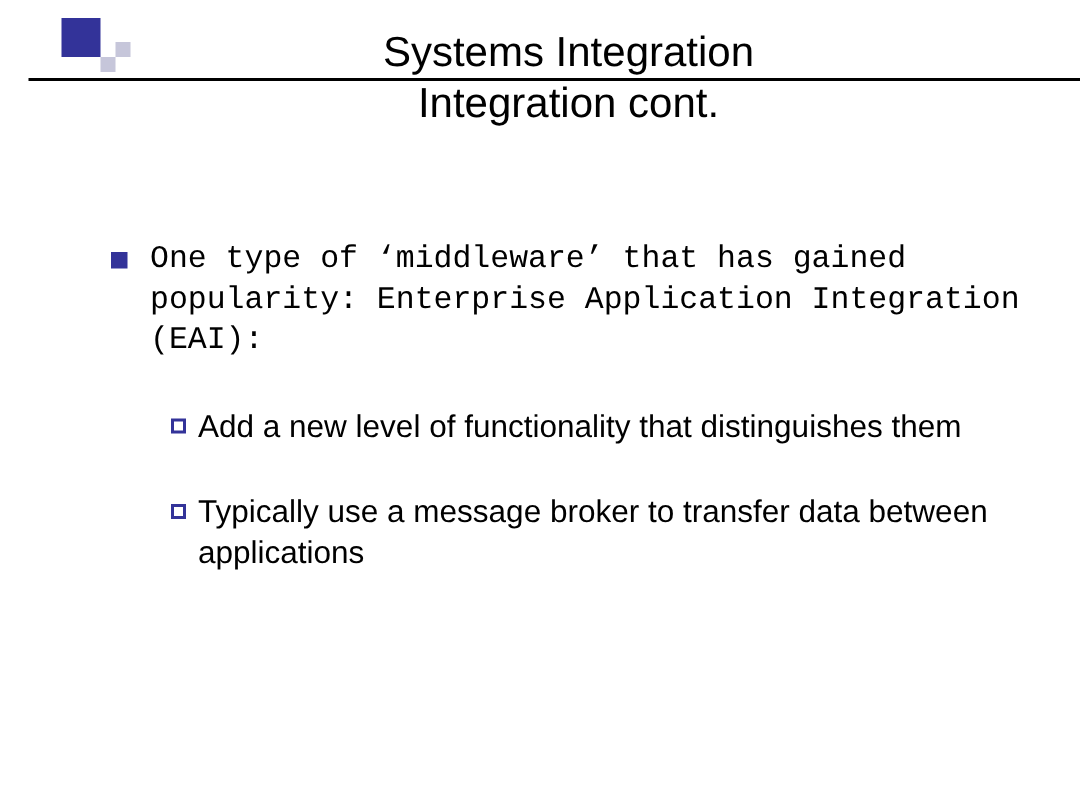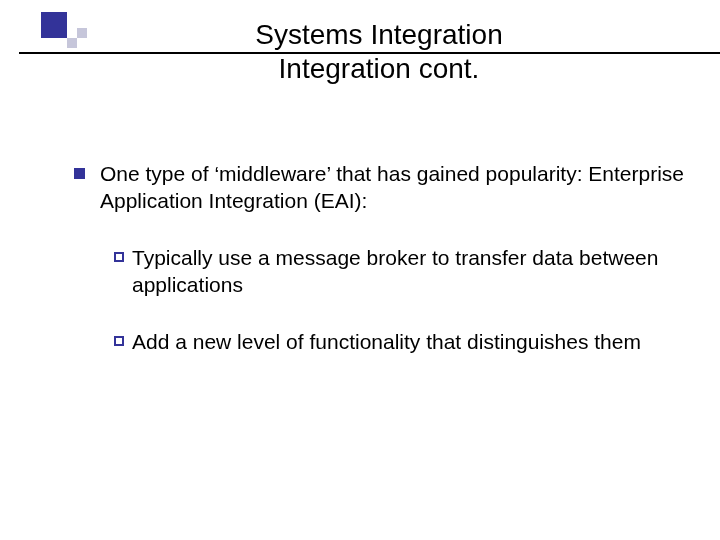--- a/index.html
+++ b/index.html
@@ -73,20 +73,21 @@
     position: absolute;
     top: 160px;
     left: 55px;
     right: 40px;
     font-size: 21px;
     line-height: 27px;
   }
   .lvl1 {
     display: flex;
     margin-bottom: 30px;
+    font-family: Liberation Mono, monospace;
   }
   .lvl1 .bullet {
     width: 11px;
     height: 11px;
     background: #333399;
     flex: 0 0 11px;
     margin-top: 8px;
     margin-right: 15px;
   }
   .lvl2 {
@@ -127,22 +128,22 @@
 
   <div class="body">
 
     <div class="lvl1">
       <div class="bullet"></div>
       <div class="text">One type of ‘middleware’ that has gained popularity: Enterprise Application Integration (EAI):</div>
     </div>
 
     <div class="lvl2">
       <div class="bullet"></div>
-      <div class="text">Typically use a message broker to transfer data between applications</div>
+      <div class="text">Add a new level of functionality that distinguishes them</div>
     </div>
 
     <div class="lvl2">
       <div class="bullet"></div>
-      <div class="text">Add a new level of functionality that distinguishes them</div>
+      <div class="text">Typically use a message broker to transfer data between applications</div>
     </div>
 
   </div>
 </div>
 
 </body></html>

